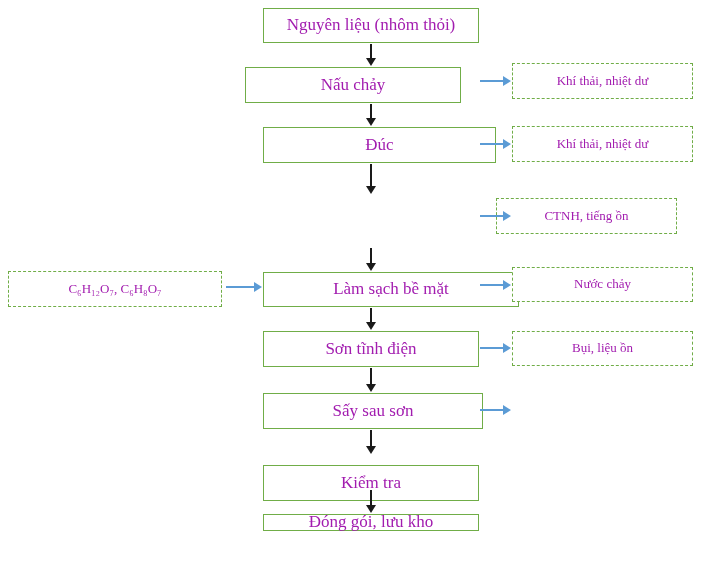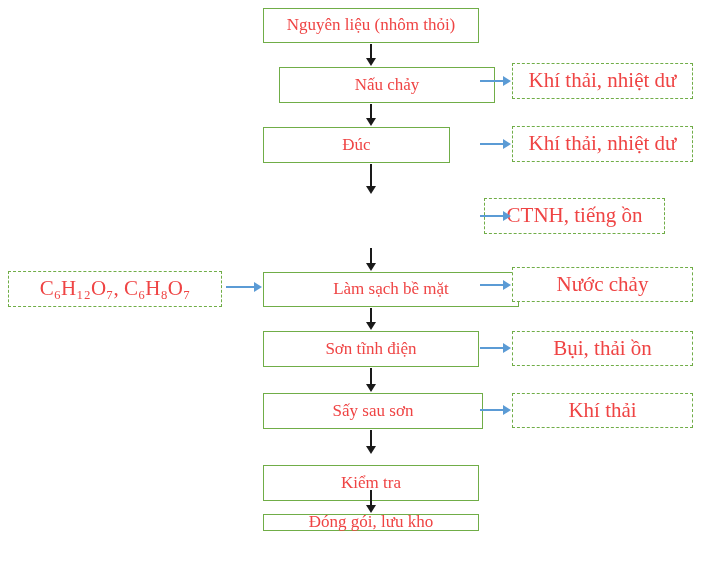--- a/index.html
+++ b/index.html
@@ -1,28 +1,28 @@
 <!DOCTYPE html>
 <html style="--green: #70AD47; --blue: #5B9BD5; --black: #1a1a1a;"><head>
 <meta charset="utf-8">
 <style>
   :root { --green:#70AD47; --blue:#5B9BD5; --black:#1a1a1a; }
   html,body { margin:0; padding:0; background:#ffffff; }
   .canvas {
     position:relative; width:711px; height:561px; background:#ffffff;
-    font-family:"Liberation Serif","DejaVu Serif",serif; color:#ef4444;
+    font-family:"Liberation Serif","DejaVu Serif",serif; color:#a21caf;
     overflow:hidden;
   }
   .box {
     position:absolute; display:flex; align-items:center; justify-content:center;
     text-align:center; background:#ffffff; box-sizing:border-box;
     font-size:17px; line-height:1.1; white-space:nowrap;
   }
   .solid  { border:1.7px solid var(--green); }
-  .dashed { border:1px dashed var(--green); font-size:21px; }
+  .dashed { border:1px dashed var(--green); font-size:13px; }
 
   
   .varrow { position:absolute; width:12px; }
   .varrow::before {
     content:""; position:absolute; left:50%; margin-left:-0.75px;
     top:0; bottom:6px; width:1.5px; background:var(--black);
   }
   .varrow::after {
     content:""; position:absolute; left:50%; margin-left:-5px; bottom:0;
     width:0; height:0;
@@ -42,34 +42,33 @@
     border-top:5px solid transparent; border-bottom:5px solid transparent;
     border-left:8px solid var(--blue);
   }
 </style>
 </head>
 <body>
 
 <div class="canvas">
 
   <div class="box solid" style="left:263px;top:8px;width:216px;height:35px">Nguyên liệu (nhôm thỏi)</div>
-  <div class="box solid" style="left:279px;top:67px;width:216px;height:36px">Nấu chảy</div>
-  <div class="box solid" style="left:263px;top:127px;width:187px;height:36px">Đúc</div>
+  <div class="box solid" style="left:245px;top:67px;width:216px;height:36px">Nấu chảy</div>
+  <div class="box solid" style="left:263px;top:127px;width:233px;height:36px">Đúc</div>
   <div class="box solid" style="left:263px;top:272px;width:256px;height:35px">Làm sạch bề mặt</div>
   <div class="box solid" style="left:263px;top:331px;width:216px;height:36px">Sơn tĩnh điện</div>
   <div class="box solid" style="left:263px;top:393px;width:220px;height:36px">Sấy sau sơn</div>
   <div class="box solid" style="left:263px;top:465px;width:216px;height:36px">Kiểm tra</div>
   <div class="box solid" style="left:263px;top:514px;width:216px;height:17px">Đóng gói, lưu kho</div>
 
   <div class="box dashed" style="left:512px;top:63px;width:181px;height:36px">Khí thải, nhiệt dư</div>
   <div class="box dashed" style="left:512px;top:126px;width:181px;height:36px">Khí thải, nhiệt dư</div>
-  <div class="box dashed" style="left:484px;top:198px;width:181px;height:36px">CTNH, tiếng ồn</div>
+  <div class="box dashed" style="left:496px;top:198px;width:181px;height:36px">CTNH, tiếng ồn</div>
   <div class="box dashed" style="left:512px;top:267px;width:181px;height:35px">Nước chảy</div>
-  <div class="box dashed" style="left:512px;top:331px;width:181px;height:35px">Bụi, thải ồn</div>
-  <div class="box dashed" style="left:512px;top:393px;width:181px;height:35px">Khí thải</div>
+  <div class="box dashed" style="left:512px;top:331px;width:181px;height:35px">Bụi, liệu ồn</div>
 
   <div class="box dashed" style="left:8px;top:271px;width:214px;height:36px">C₆H₁₂O₇, C₆H₈O₇</div>
 
   <div class="varrow" style="left:365px;top:44px;height:22px"></div>
   <div class="varrow" style="left:365px;top:104px;height:22px"></div>
   <div class="varrow" style="left:365px;top:164px;height:30px"></div>
   <div class="varrow" style="left:365px;top:248px;height:23px"></div>
   <div class="varrow" style="left:365px;top:308px;height:22px"></div>
   <div class="varrow" style="left:365px;top:368px;height:24px"></div>
   <div class="varrow" style="left:365px;top:430px;height:24px"></div>

